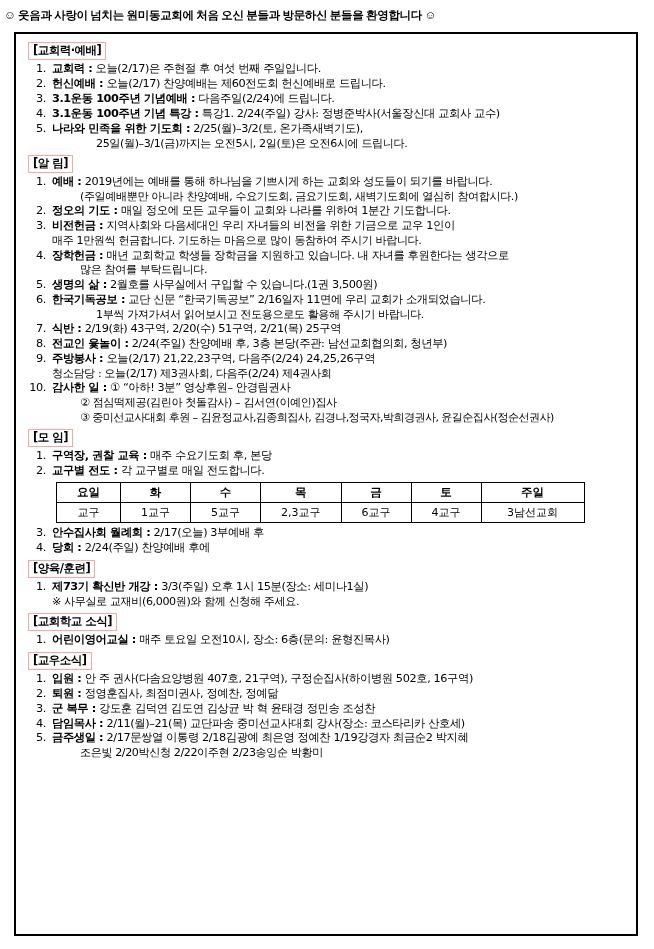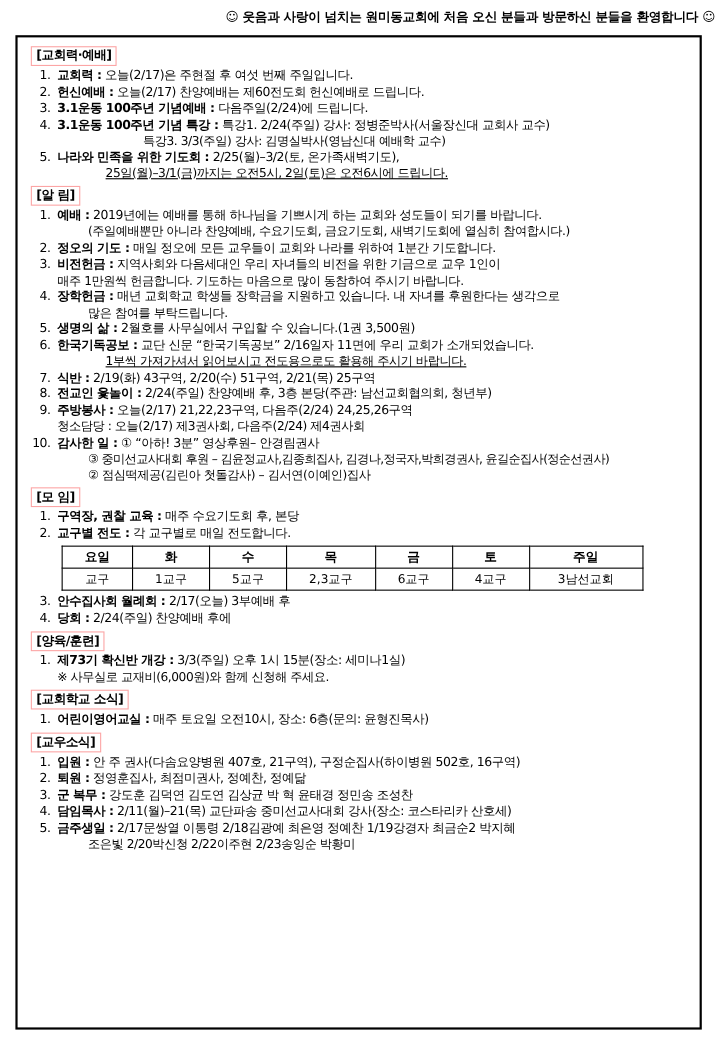--- a/index.html
+++ b/index.html
@@ -16,25 +16,26 @@
     overflow: hidden;
   }
   .page {
     width: 654px;
     height: 949px;
     position: relative;
     box-sizing: border-box;
     padding: 0;
   }
   .banner {
-    text-align: right;
+    text-align: left;
     font-size: 11.5px;
     font-weight: bold;
     padding: 8px 4px 6px 4px;
     letter-spacing: -0.3px;
+    font-family: Liberation Serif, serif;
   }
   .frame {
     position: absolute;
     left: 14px;
     top: 32px;
     width: 624px;
     height: 904px;
     border: 2px solid #000;
     box-sizing: border-box;
     padding: 6px 10px 4px 10px;
@@ -75,21 +76,21 @@
   .lbl {
     font-weight: bold;
   }
   .sub {
     display: block;
     line-height: 1.3;
     letter-spacing: -0.4px;
     font-size: 11.1px;
   }
   .indent2 { padding-left: 28px; }
-  .indent3 { padding-left: 44px; text-decoration: underline; }
+  .indent3 { padding-left: 44px; }
   .indent5 { padding-left: 78px; }
   table.duty {
     border-collapse: collapse;
     margin: 3px 0 3px 30px;
     font-size: 11px;
   }
   table.duty td, table.duty th {
     border: 1px solid #000;
     padding: 2px 20px;
     text-align: center;
@@ -126,21 +127,20 @@
         </li>
         <li>
           <span class="num">3.</span>
           <span class="lbl">3.1운동 100주년 기념예배 :</span>
           <span>다음주일(2/24)에 드립니다.</span>
         </li>
         <li>
           <span class="num">4.</span>
           <span class="lbl">3.1운동 100주년 기념 특강 :</span>
           <span>특강1. 2/24(주일)  강사: 정병준박사(서울장신대 교회사 교수)</span>
-          <span class="sub indent5">특강3. 3/3(주일)   강사: 김명실박사(영남신대 예배학 교수)</span>
         </li>
         <li>
           <span class="num">5.</span>
           <span class="lbl">나라와 민족을 위한 기도회 :</span>
           <span>2/25(월)–3/2(토, 온가족새벽기도),</span>
           <span class="sub indent3">25일(월)–3/1(금)까지는 오전5시, 2일(토)은 오전6시에 드립니다.</span>
         </li>
       </ol>
     </div>
 
@@ -194,22 +194,22 @@
         <li>
           <span class="num">9.</span>
           <span class="lbl">주방봉사 :</span>
           <span>오늘(2/17) 21,22,23구역,  다음주(2/24) 24,25,26구역</span>
           <span class="sub">청소담당 : 오늘(2/17) 제3권사회,   다음주(2/24) 제4권사회</span>
         </li>
         <li>
           <span class="num">10.</span>
           <span class="lbl">감사한 일 :</span>
           <span>① “아하! 3분” 영상후원– 안경림권사</span>
+          <span class="sub indent2">② 점심떡제공(김린아 첫돌감사) –  김서연(이예인)집사</span>
           <span class="sub indent2 tight">③ 중미선교사대회 후원 – 김윤정교사,김종희집사, 김경나,정국자,박희경권사, 윤길순집사(정순선권사)</span>
-          <span class="sub indent2">② 점심떡제공(김린아 첫돌감사) –  김서연(이예인)집사</span>
         </li>
       </ol>
     </div>
 
     <div class="section">
       <div class="sec-head">[모  임]</div>
       <ol class="items">
         <li>
           <span class="num">1.</span>
           <span class="lbl">구역장, 권찰 교육 :</span>

